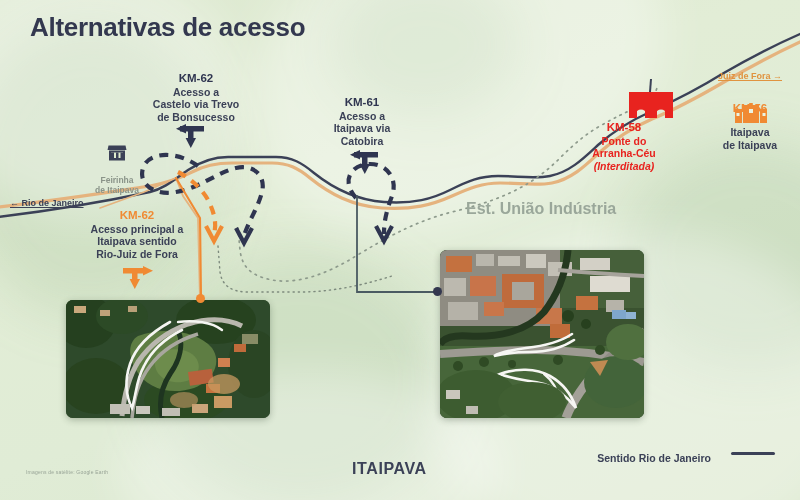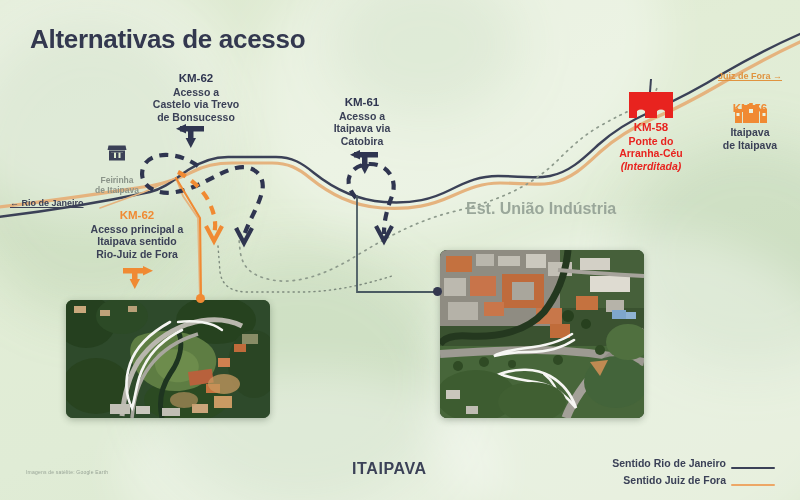--- a/index.html
+++ b/index.html
@@ -46,21 +46,21 @@
     position: absolute;
     left: 0; top: 0;
     width: 800px;
     height: 500px;
     overflow: visible;
   }
 
   
   .title {
     position: absolute;
-    left: 30px; top: 24px;
+    left: 30px; top: 12px;
     font-size: 26px;
     font-weight: bold;
     color: #33384f;
     letter-spacing: -0.3px;
   }
   .label-block {
     position: absolute;
     text-align: center;
     color: #3b4157;
     font-size: 10.5px;
@@ -123,23 +123,23 @@
     letter-spacing: 0.2px;
   }
   
   .legend {
     position: absolute;
     left: 560px; top: 452px;
     width: 215px;
   }
   .legend-row {
     display: flex;
-    align-items: flex-end;
+    align-items: flex-start;
     justify-content: flex-end;
-    gap: 5px;
+    gap: 20px;
     height: 17px;
   }
   .legend-row .lg-text {
     font-size: 10.5px;
     color: #3b4157;
     font-weight: bold;
     white-space: nowrap;
   }
   .legend-row .lg-swatch {
     width: 44px;
@@ -450,21 +450,21 @@
   <div class="icon-holder" style="left:629px; top:92px;">
     <svg width="44" height="26" viewBox="0 0 44 26">
       <g fill="#e8231f">
         <rect x="0" y="0" width="44" height="5"></rect>
         <rect x="18" y="0" width="8" height="10"></rect>
         <rect x="0" y="5" width="44" height="5"></rect>
         <path d="M0 10 H44 V26 H36 V19 A7 7 0 0 0 28 19 V26 H16 V19 A7 7 0 0 0 8 19 V26 H0 Z"></path>
       </g>
     </svg>
   </div>
-  <div class="label-block label-red" style="left:601px; top:121px; width:100px;">
+  <div class="label-block label-red" style="left:574px; top:121px; width:100px;">
     <span class="km km-red">KM-58</span>
     <span>Ponte do</span><br>
     <span>Arranha-Céu</span><br>
     <span class="label-ital">(Interditada)</span>
   </div>
 
   <div class="label-block" style="left:706px; top:102px; width:88px;">
     <span class="km km-orange">KM-56</span>
   </div>
   <div class="icon-holder" style="left:735px; top:103px;">
@@ -486,19 +486,15 @@
   </div>
 
   <div class="footer-city">ITAIPAVA</div>
   <div class="credit">Imagens de satélite: Google Earth</div>
 
   <div class="legend">
     <div class="legend-row">
       <span class="lg-text">Sentido Rio de Janeiro</span>
       <span class="lg-swatch sw-dark"></span>
     </div>
-    <div class="legend-row">
-      <span class="lg-text">Sentido Juiz de Fora</span>
-      <span class="lg-swatch sw-orange"></span>
-    </div>
   </div>
 
 </div>
 
 </body></html>

